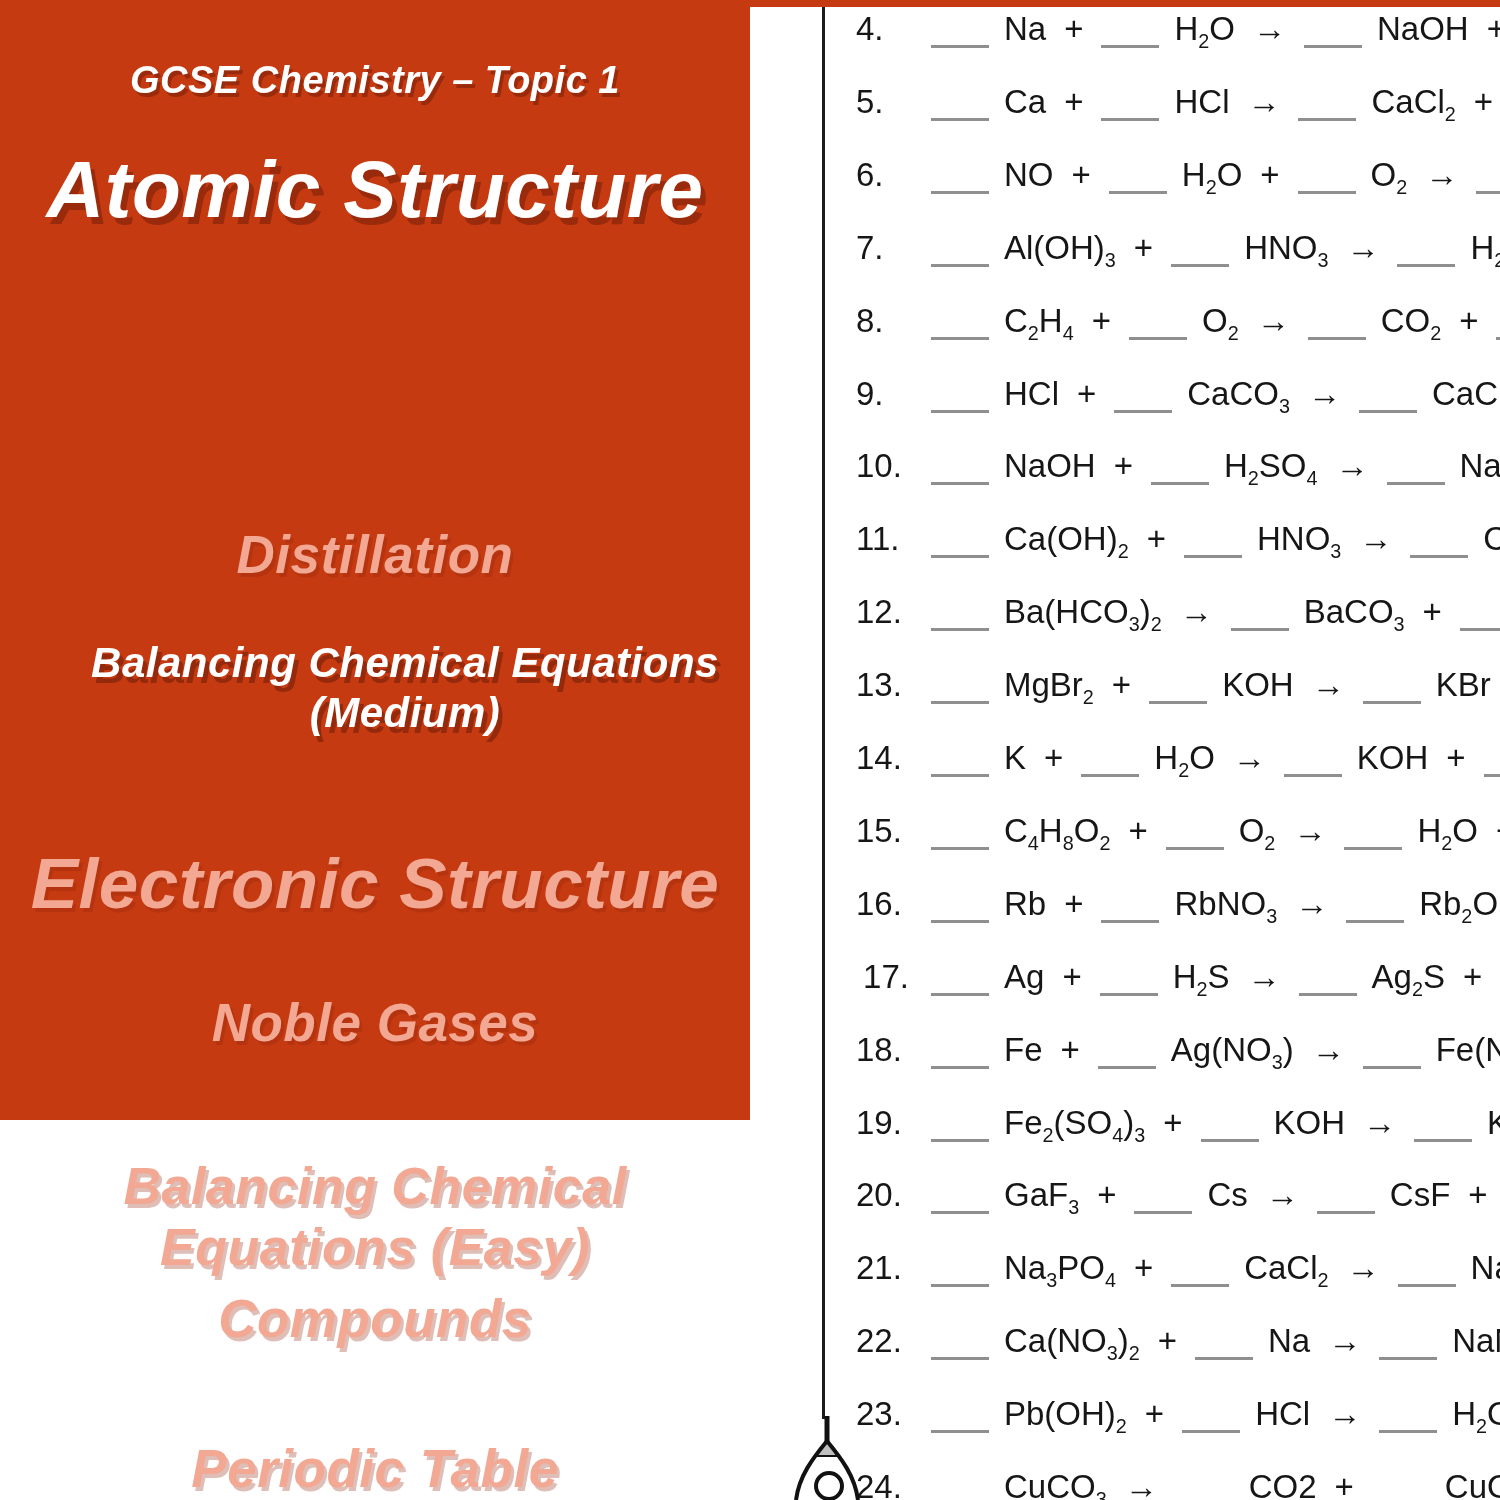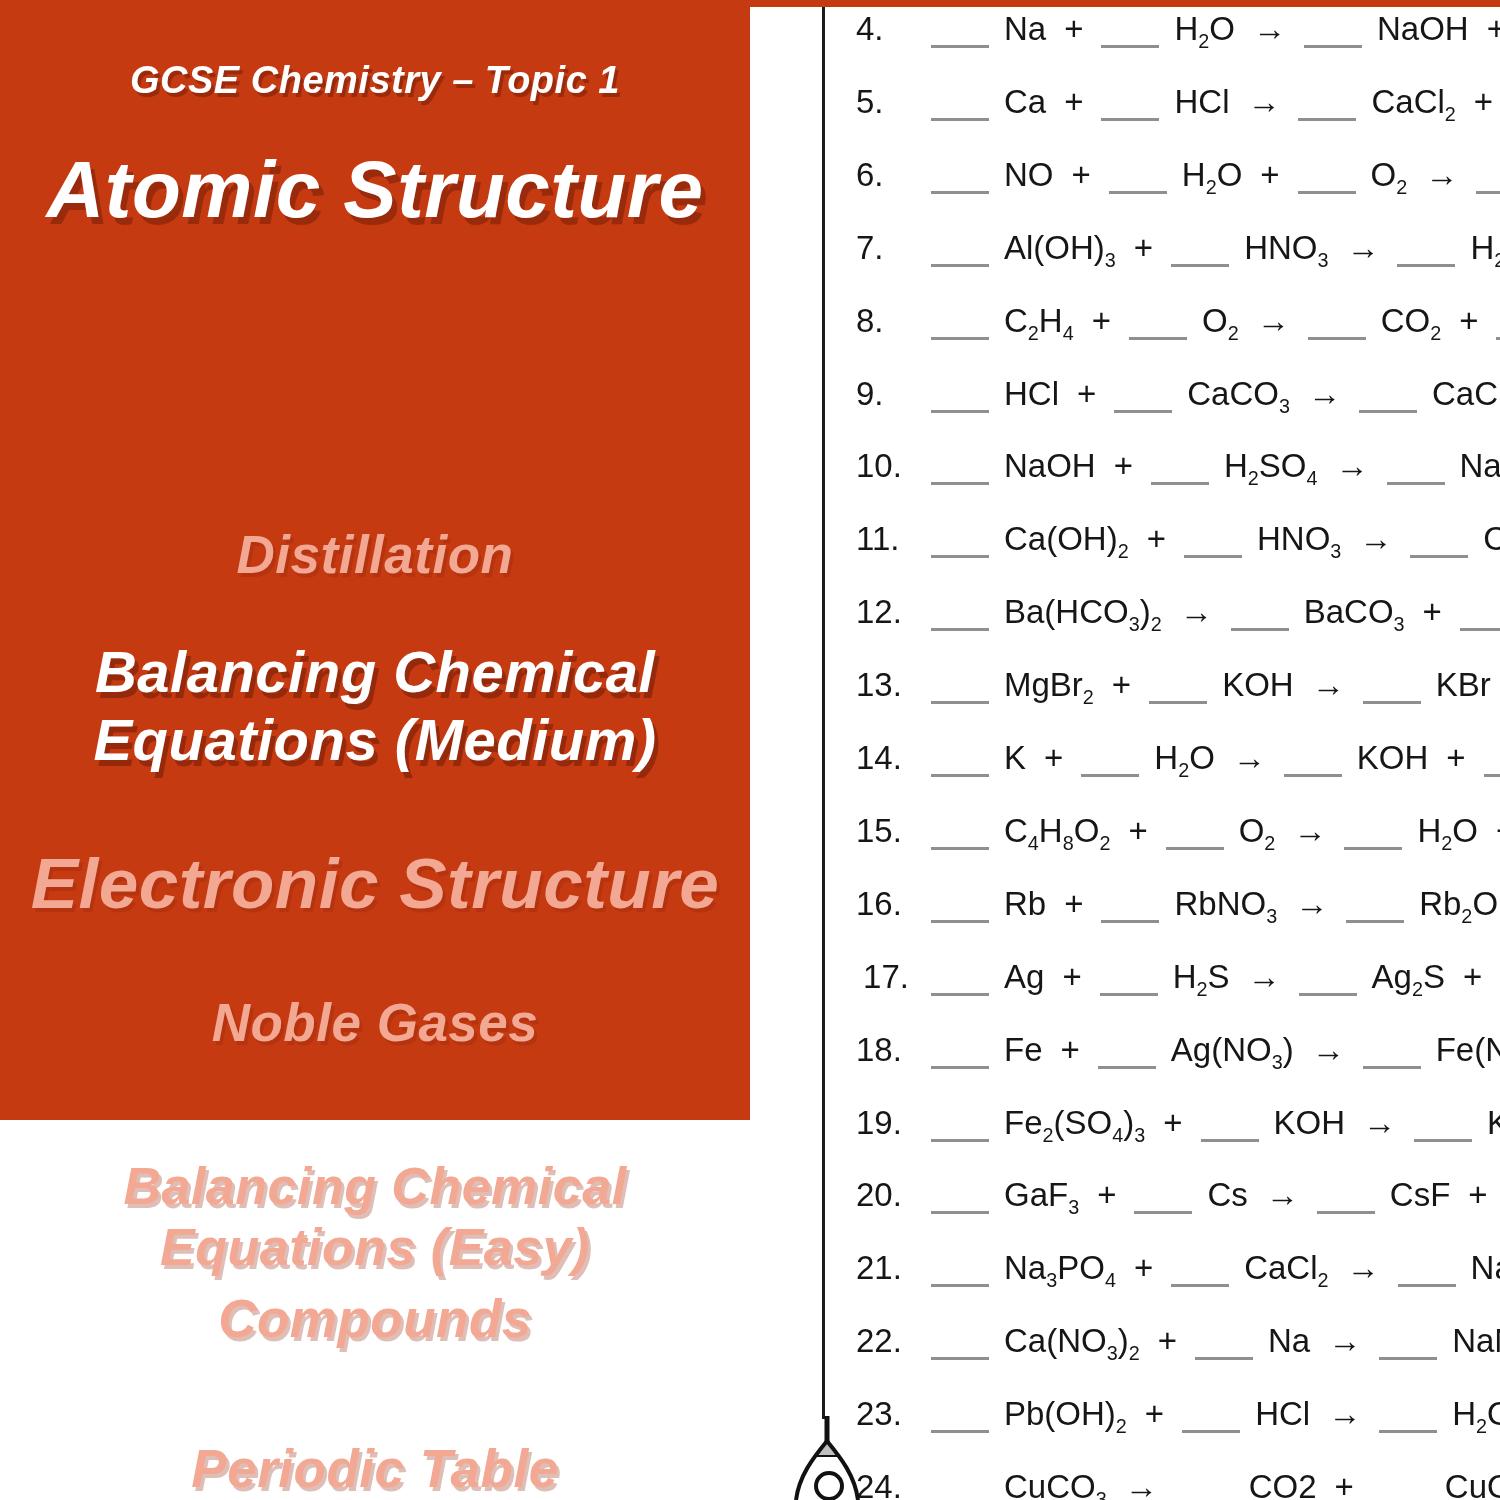--- a/index.html
+++ b/index.html
@@ -20,21 +20,21 @@
     position:absolute;left:0;width:100%;box-sizing:border-box;
     padding:0 22px;text-align:center;font-weight:700;line-height:1.18;
     letter-spacing:.5px;
   }
   .eyebrow{top:58px;font-size:38px;color:#fff;text-shadow:3px 4px 0 rgba(110,28,8,.5);}
   .big-title{top:108px;font-size:80px;color:#fff;text-shadow:5px 7px 0 rgba(110,28,8,.5);letter-spacing:1px;margin-top:35px;}
   .pink-item{color:var(--pink,#F2A893);text-shadow:3px 4px 0 rgba(145,40,12,.30);}
   .white-item{color:#fff;text-shadow:4px 6px 0 rgba(110,28,8,.55);}
   .mi-0{top:372px;font-size:53px;}
   .mi-1{top:524px;font-size:53px;}
-  .mi-2{top:638px;font-size:58px;line-height:1.36;}
+  .mi-2{top:638px;font-size:42px;line-height:1.36;margin-left:30px;}
   .mi-3{top:842px;font-size:71px;}
   .mi-4{top:992px;font-size:53px;}
   .mi-5{top:1156px;font-size:52px;line-height:1.34;}
   .mi-6{top:1288px;font-size:53px;}
   .mi-7{top:1438px;font-size:53px;}
 
   
   .sheet{
     position:absolute;left:750px;top:0;width:750px;height:1500px;
     background:#fff;overflow:hidden;

